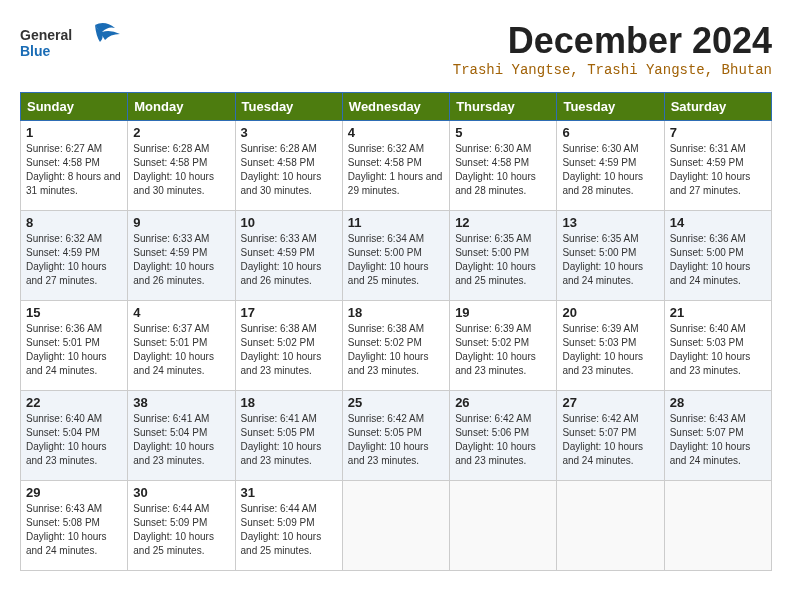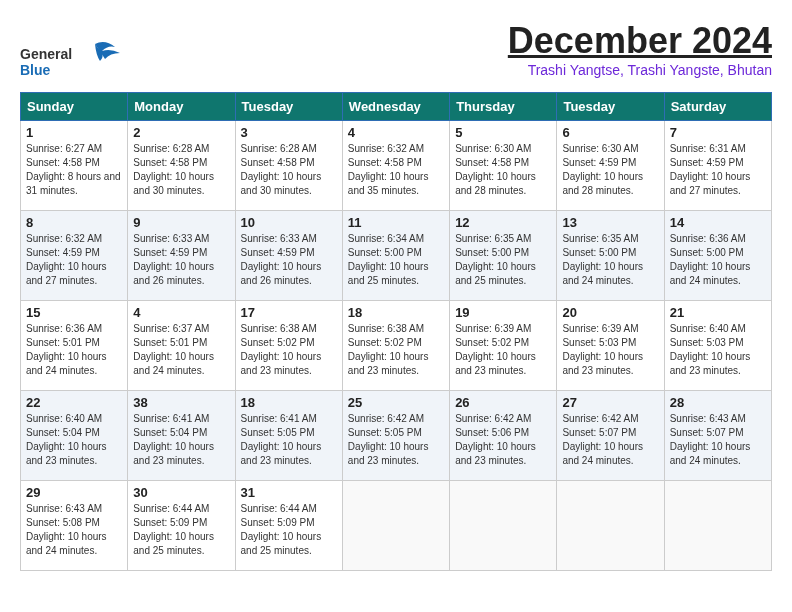--- a/index.html
+++ b/index.html
@@ -5,48 +5,48 @@
     * { box-sizing: border-box; margin: 0; padding: 0; }
     body {
       font-family: Arial, sans-serif;
       background: #fff;
       width: 792px;
       min-height: 612px;
       padding: 20px;
     }
     .header-logo {
       display: flex;
-      align-items: flex-end;
+      align-items: flex-start;
       justify-content: space-between;
       margin-bottom: 4px;
     }
     .logo-container {
       display: flex;
       align-items: center;
     }
     .calendar-title {
       font-size: 36px;
       font-weight: bold;
       color: #222;
       text-align: right;
-      text-decoration: underline;
     }
     .calendar-subtitle {
       font-size: 14px;
-      color: #6d28d9;
+      color: #a16207;
       text-align: right;
       margin-bottom: 10px;
+      font-family: Liberation Mono, monospace;
     }
     table {
       width: 100%;
       border-collapse: collapse;
       font-size: 10.5px;
     }
     thead tr th {
-      background-color: #0f766e;
+      background-color: #4d7c0f;
       color: #fff;
       text-align: left;
       padding: 6px 6px;
       font-size: 13px;
       font-weight: bold;
       border: 1px solid #2e6db4;
     }
     tbody tr td {
       border: 1px solid #ccc;
       vertical-align: top;
@@ -123,21 +123,21 @@
 <span class="day-detail">Sunrise: 6:28 AM</span><br>
 <span class="day-detail">Sunset: 4:58 PM</span><br>
 <span class="day-detail">Daylight: 10 hours and 30 minutes.</span></td>
         <td><span class="day-number">3</span>
 <span class="day-detail">Sunrise: 6:28 AM</span><br>
 <span class="day-detail">Sunset: 4:58 PM</span><br>
 <span class="day-detail">Daylight: 10 hours and 30 minutes.</span></td>
         <td><span class="day-number">4</span>
 <span class="day-detail">Sunrise: 6:32 AM</span><br>
 <span class="day-detail">Sunset: 4:58 PM</span><br>
-<span class="day-detail">Daylight: 10 hours and 35 minutes.</span></td>
+<span class="day-detail">Daylight: 1 hours and 29 minutes.</span></td>
         <td><span class="day-number">5</span>
 <span class="day-detail">Sunrise: 6:30 AM</span><br>
 <span class="day-detail">Sunset: 4:58 PM</span><br>
 <span class="day-detail">Daylight: 10 hours and 28 minutes.</span></td>
         <td><span class="day-number">6</span>
 <span class="day-detail">Sunrise: 6:30 AM</span><br>
 <span class="day-detail">Sunset: 4:59 PM</span><br>
 <span class="day-detail">Daylight: 10 hours and 28 minutes.</span></td>
         <td><span class="day-number">7</span>
 <span class="day-detail">Sunrise: 6:31 AM</span><br>

